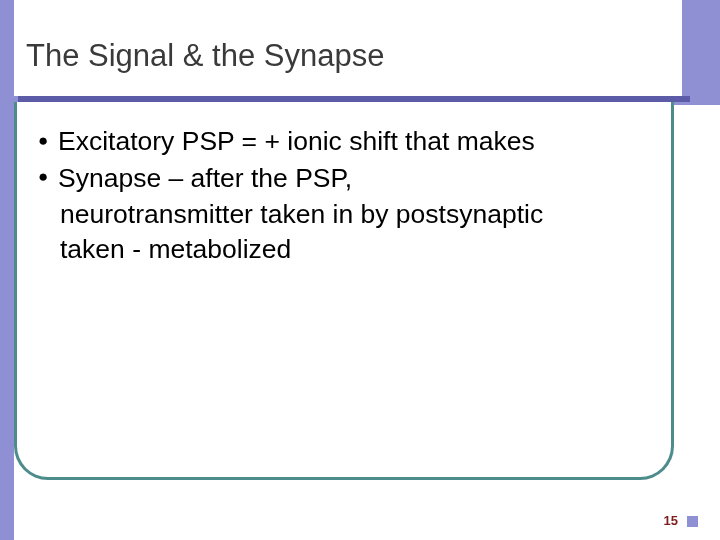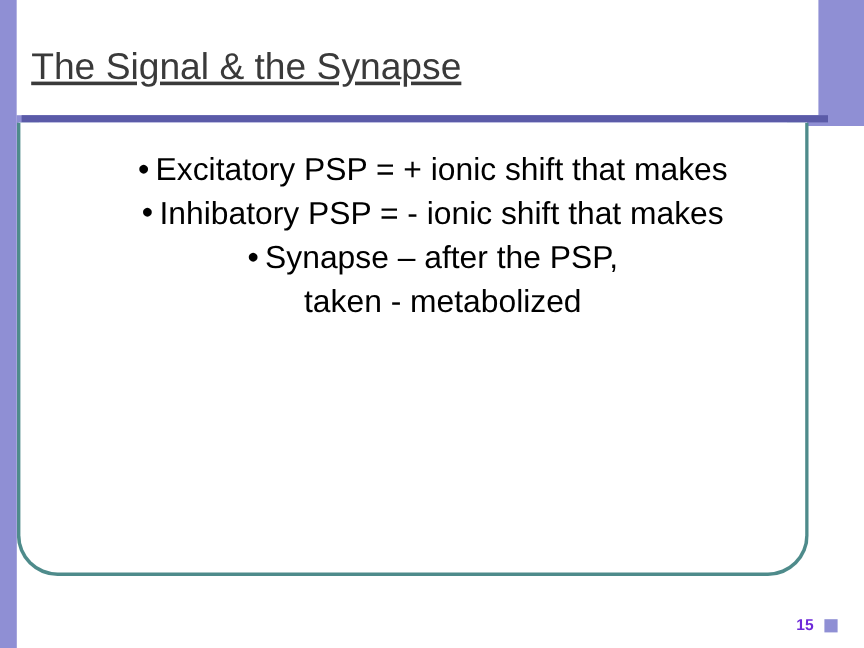--- a/index.html
+++ b/index.html
@@ -50,21 +50,20 @@
   .title-text {
     position: absolute;
     left: 26px;
     top: 38px;
     width: 640px;
     font-size: 31px;
     color: #3a3a3a;
     font-family: "Liberation Sans", sans-serif;
     white-space: nowrap;
     letter-spacing: 0px;
-    text-decoration: underline;
   }
   .title-rule {
     position: absolute;
     left: 18px;
     top: 96px;
     width: 672px;
     height: 6px;
     background: #5b5ba8;
   }
   
@@ -79,21 +78,20 @@
     border-bottom-left-radius: 34px;
     border-bottom-right-radius: 34px;
     background: #ffffff;
     box-sizing: border-box;
   }
   .bullets {
     position: absolute;
     left: 38px;
     top: 124px;
     width: 640px;
-    text-align: center;
   }
   .bullet-item {
     display: block;
     margin: 0 0 0 0;
     padding: 0;
   }
   .bullet-line {
     font-size: 26.5px;
     line-height: 35px;
     color: #000000;
@@ -115,21 +113,21 @@
   .bullet-body {
     display: block;
     padding-left: 22px;
   }
   .page-number {
     position: absolute;
     right: 42px;
     bottom: 12px;
     font-size: 13px;
     font-weight: bold;
-    color: #6d28d9;
+    color: #7f1d1d;
     font-family: "Liberation Sans", sans-serif;
   }
   .corner-square {
     position: absolute;
     right: 22px;
     bottom: 13px;
     width: 11px;
     height: 11px;
     background: #8f8fd4;
   }
@@ -149,29 +147,27 @@
 
   <div class="bullets">
 
     <div class="bullet-item">
       <div class="bullet-line bullet-first">
         <span class="bullet-marker">●</span><span>Excitatory PSP = + ionic shift that makes</span>
       </div>
     </div>
 
     <div class="bullet-item">
-      <div class="bullet-line bullet-first">
-        <span class="bullet-marker">●</span><span>Inhibatory PSP = - ionic shift that makes</span>
-      </div>
     </div>
 
     <div class="bullet-item">
       <div class="bullet-line bullet-first">
         <span class="bullet-marker">●</span><span>Synapse – after the PSP,</span>
       </div>
+      <div class="bullet-line bullet-body">neurotransmitter taken in by postsynaptic</div>
       <div class="bullet-line bullet-body">taken - metabolized</div>
     </div>
 
   </div>
 
   <div class="page-number">15</div>
   <div class="corner-square"></div>
 
 </div>
 

